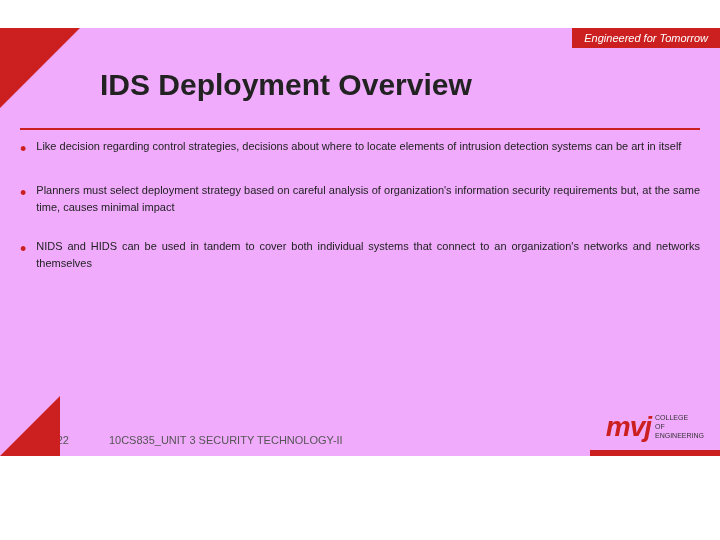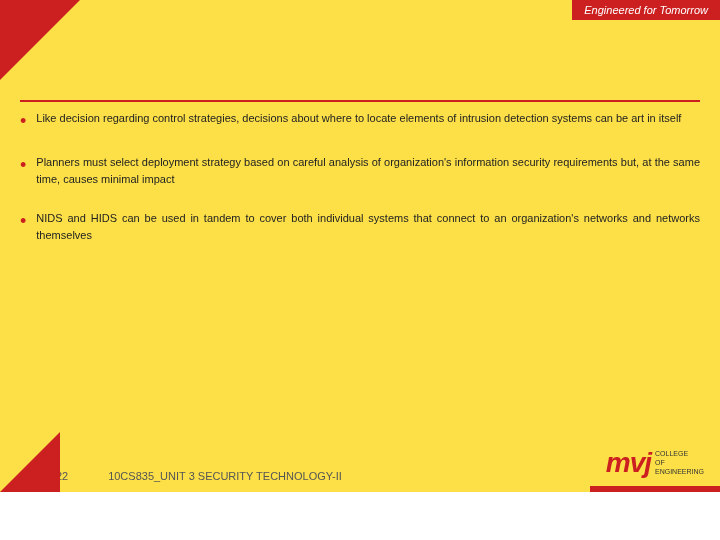--- a/index.html
+++ b/index.html
@@ -8,23 +8,24 @@
       width: 720px;
       height: 540px;
       background: #ffffff;
       font-family: Arial, sans-serif;
       position: relative;
       overflow: hidden;
     }
 
     .slide {
       width: 720px;
-      height: 492px;
-      background: #fde047;
+      height: 428px;
+      background: #f0abfc;
       position: relative;
+      margin-top: 28px;
     }
 
     
     .accent-top-left {
       position: absolute;
       top: 0;
       left: 0;
       width: 0;
       height: 0;
       border-style: solid;
@@ -178,20 +179,21 @@
 <div class="slide">
 
   <div class="accent-top-left"></div>
 
   <div class="header-bar">
     <span>Engineered for Tomorrow</span>
   </div>
 
   <div class="title-divider"></div>
 
+  <div class="slide-title">IDS Deployment Overview</div>
 
   <div class="content-area">
 
     <div class="bullet-item">
       <span class="bullet-dot">•</span>
       <span class="bullet-text">Like decision regarding control strategies, decisions about where to locate elements of intrusion detection systems can be art in itself</span>
     </div>
 
     <div class="bullet-item">
       <span class="bullet-dot">•</span>
@@ -199,21 +201,21 @@
     </div>
 
     <div class="bullet-item">
       <span class="bullet-dot">•</span>
       <span class="bullet-text">NIDS and HIDS can be used in tandem to cover both individual systems that connect to an organization's networks and networks themselves</span>
     </div>
 
   </div>
 
   <div class="footer">
-    <span class="footer-date">5/11/2022</span>
+    <span class="footer-date">1/08/2022</span>
     <span class="footer-course">10CS835_UNIT 3 SECURITY TECHNOLOGY-II</span>
   </div>
 
   <div class="accent-bottom-left"></div>
 
   <div class="bottom-right-strip"></div>
 
   <div class="logo-area">
     <div class="logo-container">
       <span class="logo-mvj">mvj</span>

